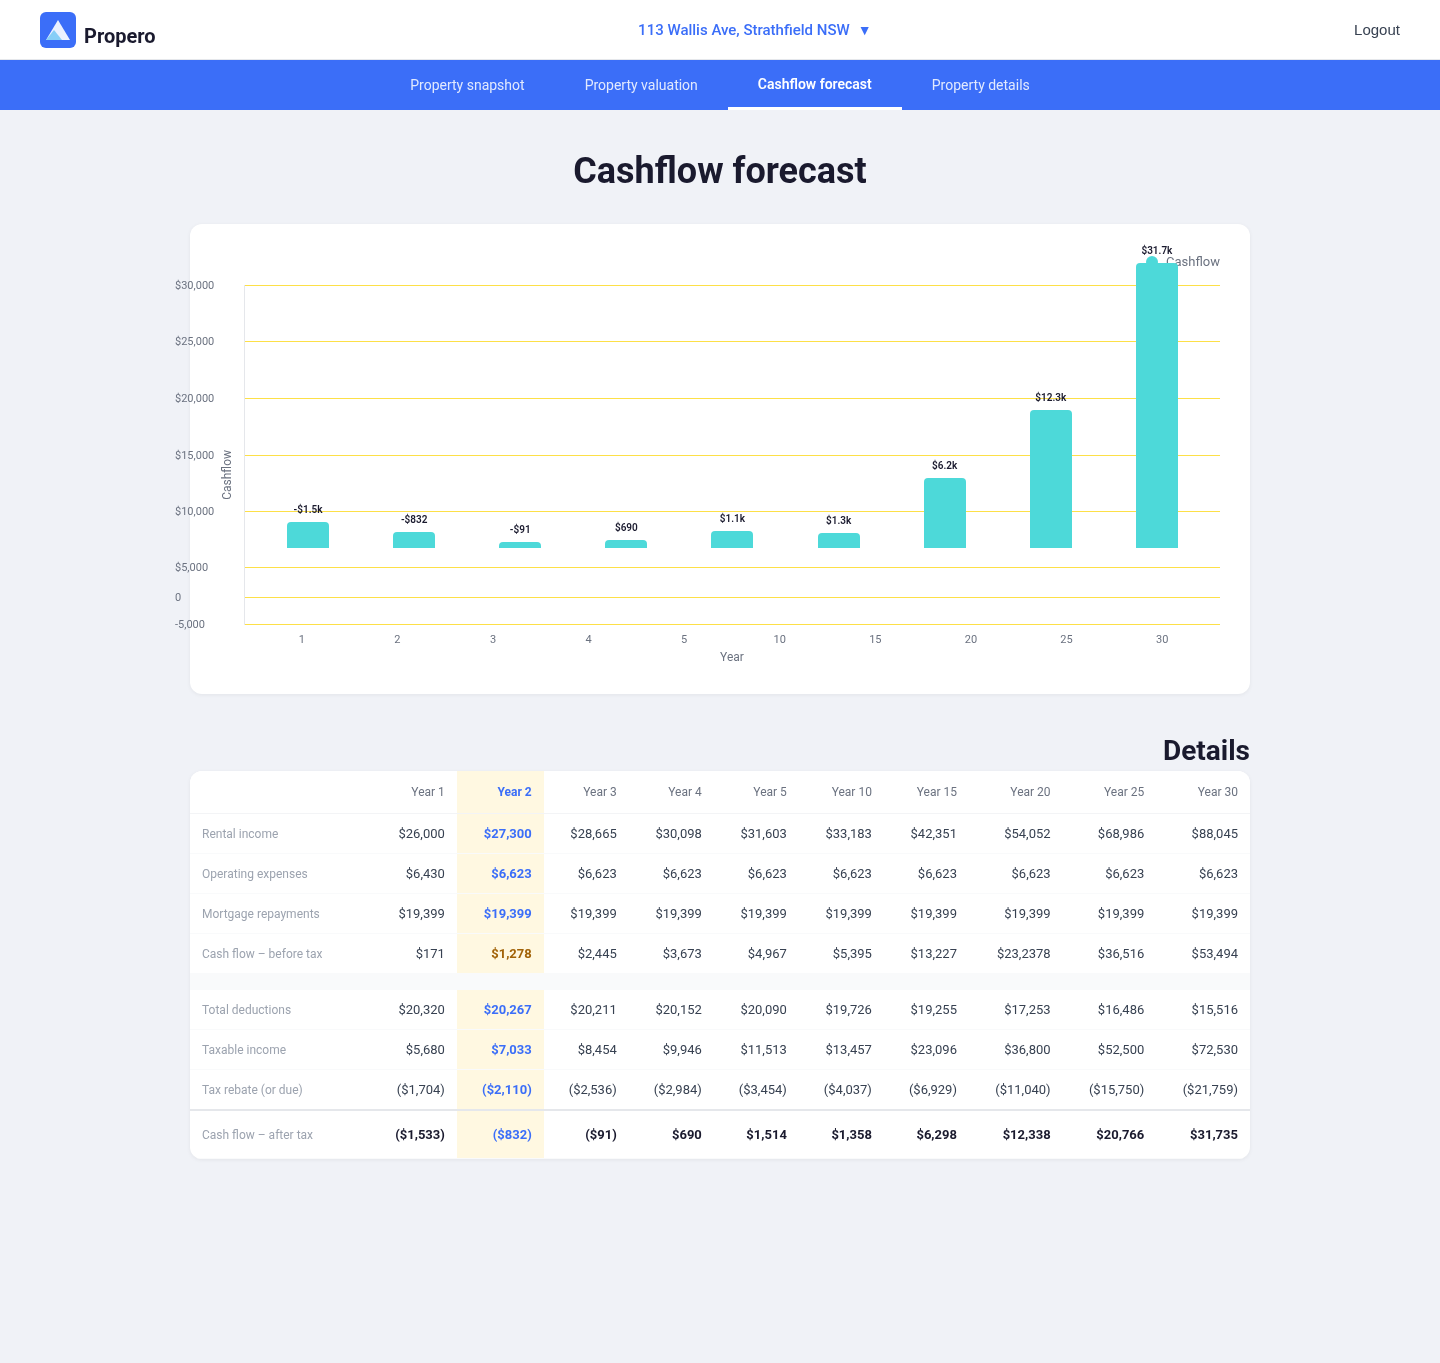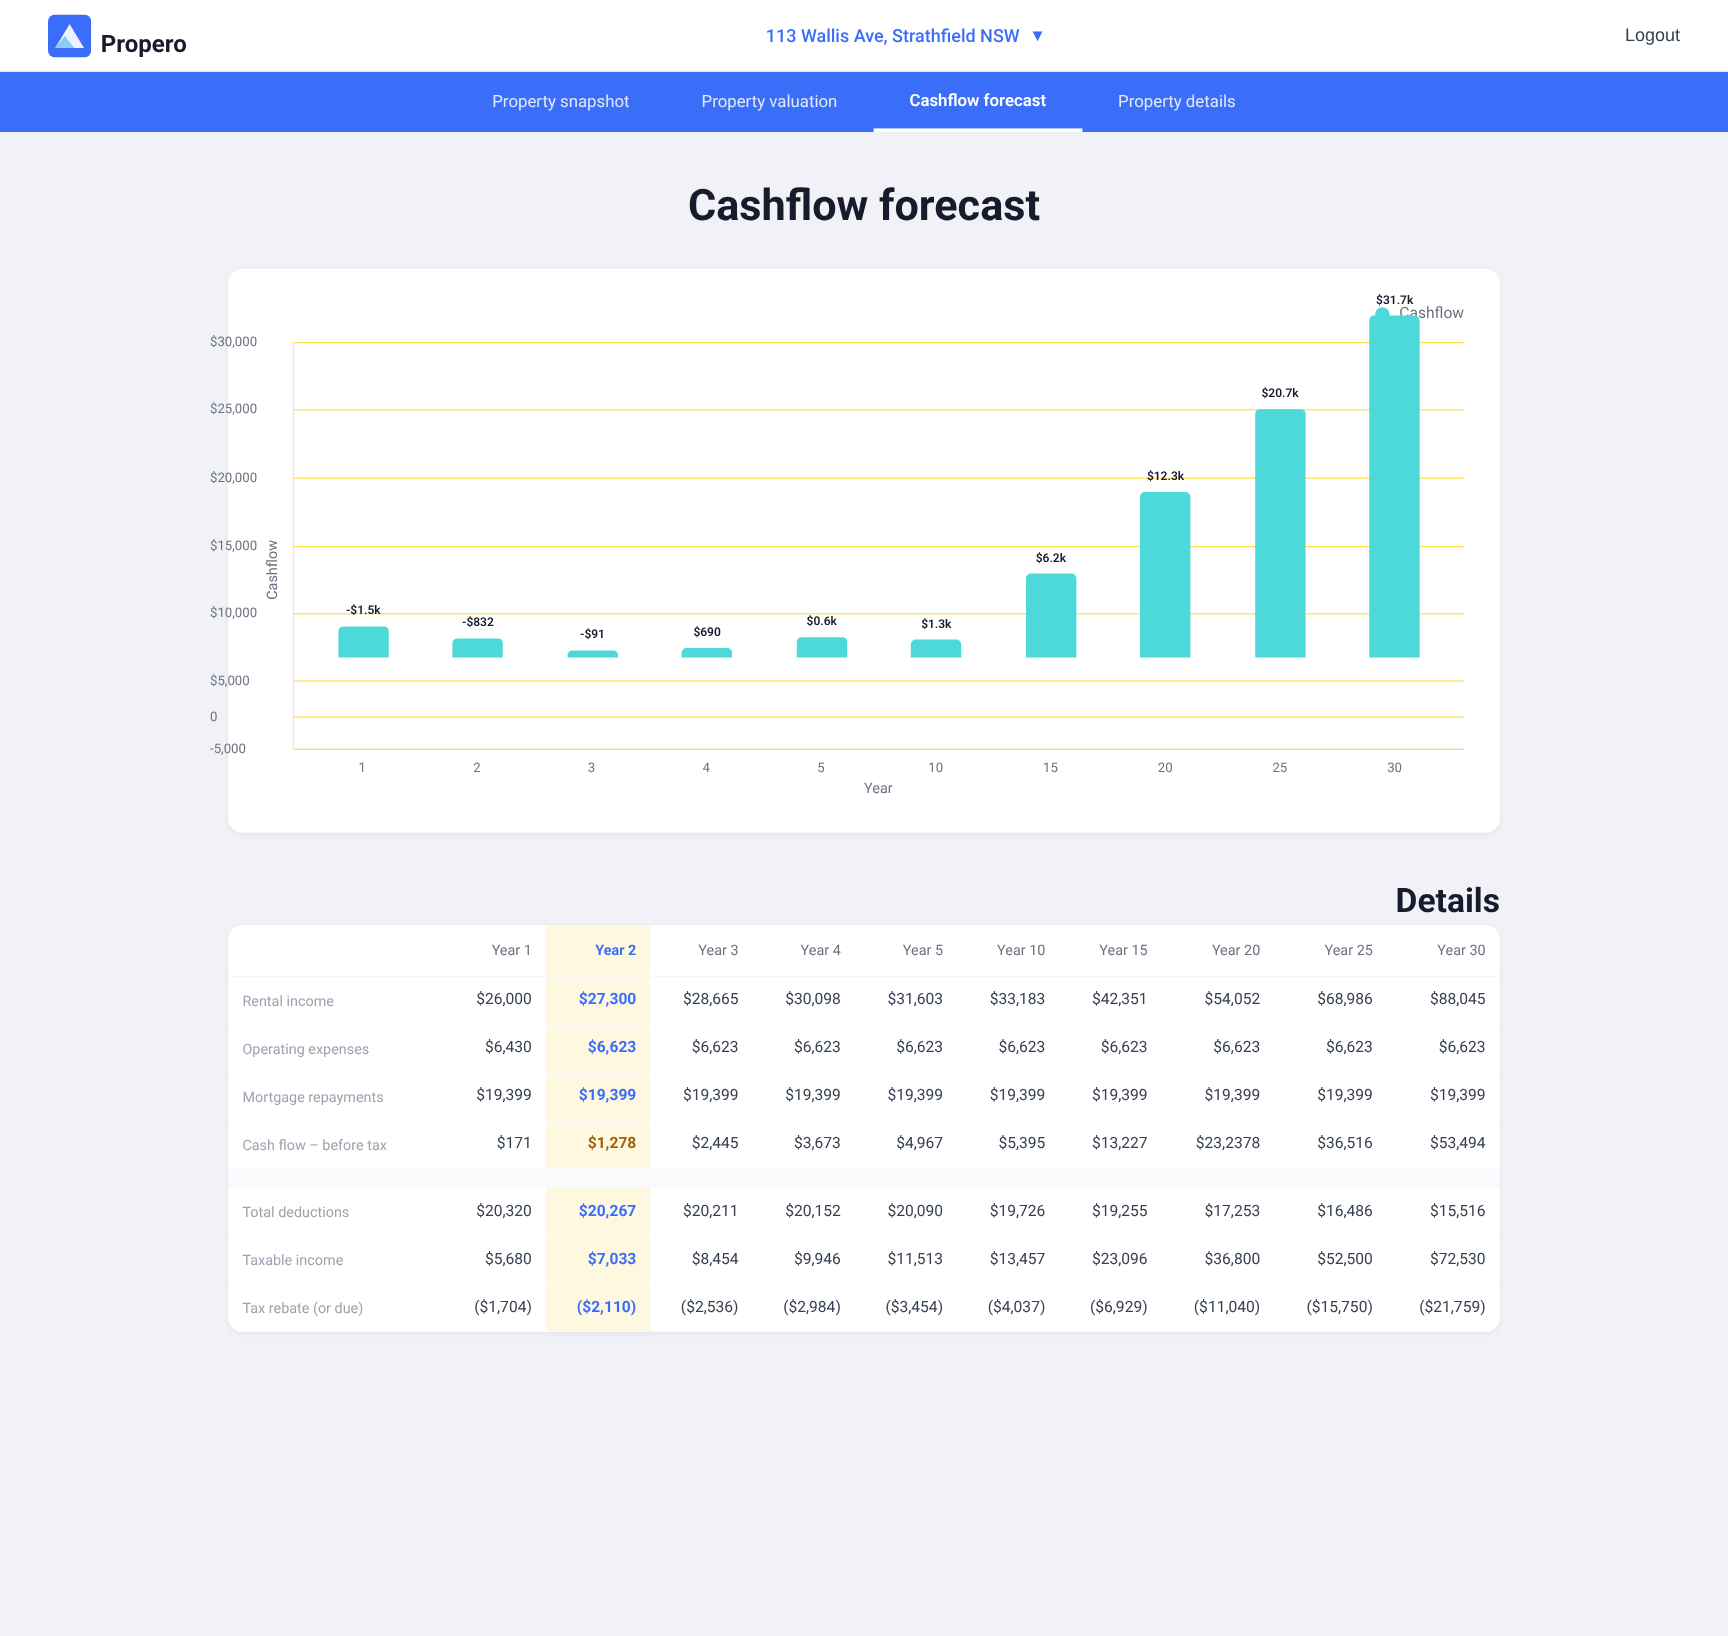--- a/index.html
+++ b/index.html
@@ -361,21 +361,21 @@
 
             <div class="bar-group" style="height:100%; display:flex; flex-direction:column; justify-content:flex-end; padding-bottom: 8%;">
               <div style="position:relative;">
                 <span style="position:absolute;top:-18px;left:50%;transform:translateX(-50%);font-size:10px;font-weight:600;color:#1a1a2e;white-space:nowrap;">$690</span>
                 <div style="width:42px; height:8px; background:#4dd9d9; border-radius:4px 4px 0 0;"></div>
               </div>
             </div>
 
             <div class="bar-group" style="height:100%; display:flex; flex-direction:column; justify-content:flex-end; padding-bottom: 8%;">
               <div style="position:relative;">
-                <span style="position:absolute;top:-18px;left:50%;transform:translateX(-50%);font-size:10px;font-weight:600;color:#1a1a2e;white-space:nowrap;">$0.6k</span>
+                <span style="position:absolute;top:-18px;left:50%;transform:translateX(-50%);font-size:10px;font-weight:600;color:#1a1a2e;white-space:nowrap;">$1.1k</span>
                 <div style="width:42px; height:17px; background:#4dd9d9; border-radius:4px 4px 0 0;"></div>
               </div>
             </div>
 
             <div class="bar-group" style="height:100%; display:flex; flex-direction:column; justify-content:flex-end; padding-bottom: 8%;">
               <div style="position:relative;">
                 <span style="position:absolute;top:-18px;left:50%;transform:translateX(-50%);font-size:10px;font-weight:600;color:#1a1a2e;white-space:nowrap;">$1.3k</span>
                 <div style="width:42px; height:15px; background:#4dd9d9; border-radius:4px 4px 0 0;"></div>
               </div>
             </div>
@@ -387,26 +387,20 @@
               </div>
             </div>
 
             <div class="bar-group" style="height:100%; display:flex; flex-direction:column; justify-content:flex-end; padding-bottom: 8%;">
               <div style="position:relative;">
                 <span style="position:absolute;top:-18px;left:50%;transform:translateX(-50%);font-size:10px;font-weight:600;color:#1a1a2e;white-space:nowrap;">$12.3k</span>
                 <div style="width:42px; height:138px; background:#4dd9d9; border-radius:4px 4px 0 0;"></div>
               </div>
             </div>
 
-            <div class="bar-group" style="height:100%; display:flex; flex-direction:column; justify-content:flex-end; padding-bottom: 8%;">
-              <div style="position:relative;">
-                <span style="position:absolute;top:-18px;left:50%;transform:translateX(-50%);font-size:10px;font-weight:600;color:#1a1a2e;white-space:nowrap;">$20.7k</span>
-                <div style="width:42px; height:207px; background:#4dd9d9; border-radius:4px 4px 0 0;"></div>
-              </div>
-            </div>
 
             <div class="bar-group" style="height:100%; display:flex; flex-direction:column; justify-content:flex-end; padding-bottom: 8%;">
               <div style="position:relative;">
                 <span style="position:absolute;top:-18px;left:50%;transform:translateX(-50%);font-size:10px;font-weight:600;color:#1a1a2e;white-space:nowrap;">$31.7k</span>
                 <div style="width:42px; height:285px; background:#4dd9d9; border-radius:4px 4px 0 0;"></div>
               </div>
             </div>
           </div>
         </div>
 
@@ -538,17 +532,30 @@
           <td>($2,536)</td>
           <td>($2,984)</td>
           <td>($3,454)</td>
           <td>($4,037)</td>
           <td>($6,929)</td>
           <td>($11,040)</td>
           <td>($15,750)</td>
           <td>($21,759)</td>
         </tr>
 
+        <tr class="total-row">
+          <td>Cash flow – after tax</td>
+          <td>($1,533)</td>
+          <td class="col-highlight" style="font-weight:700;color:#3b6ef8;">($832)</td>
+          <td>($91)</td>
+          <td>$690</td>
+          <td>$1,514</td>
+          <td>$1,358</td>
+          <td>$6,298</td>
+          <td>$12,338</td>
+          <td>$20,766</td>
+          <td>$31,735</td>
+        </tr>
       </tbody>
     </table>
   </div>
 
 </main>
 
 </body></html>

